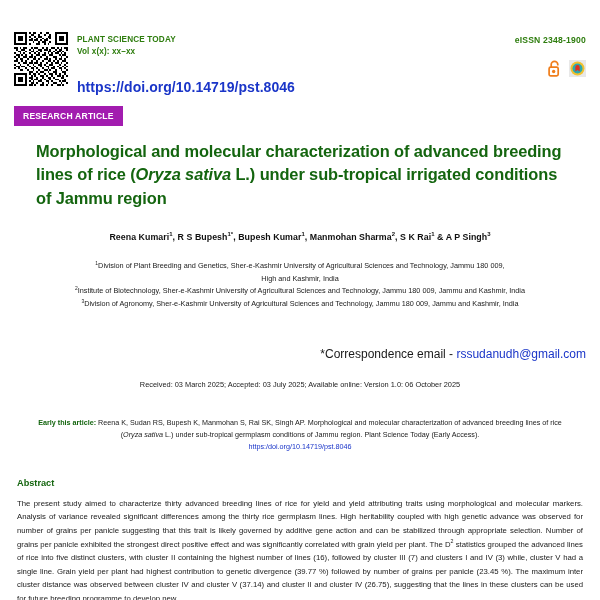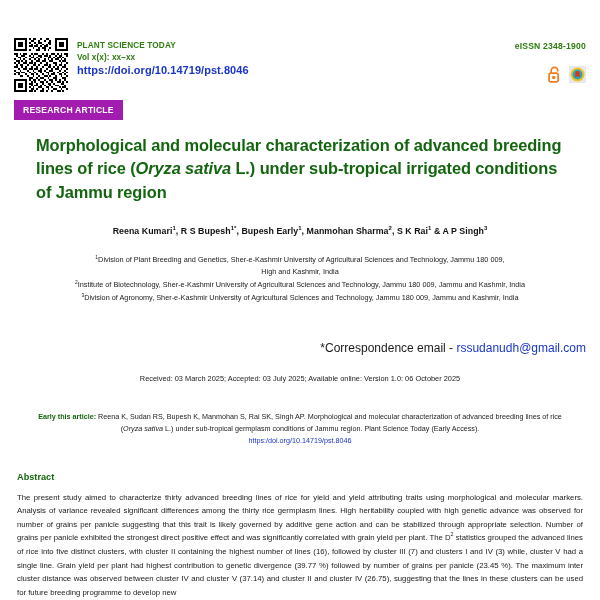--- a/index.html
+++ b/index.html
@@ -12,21 +12,21 @@
     height: 600px;
     overflow: hidden;
     font-family: "Liberation Sans", sans-serif;
     color: #1a1a1a;
     position: relative;
   }
   .page {
     width: 600px;
     height: 600px;
     box-sizing: border-box;
-    padding: 12px 14px;
+    padding: 6px 14px;
     position: relative;
     overflow: hidden;
   }
 
   
   .masthead {
     display: flex;
     justify-content: space-between;
     align-items: flex-start;
     padding-top: 26px;
@@ -53,24 +53,25 @@
     color: #2e7d0e;
     letter-spacing: 0.15px;
   }
   .journal-vol {
     font-size: 8.2px;
     font-weight: bold;
     color: #2e7d0e;
     letter-spacing: 0.1px;
   }
   .journal-doi {
-    font-size: 11px;
+    font-size: 14px;
     font-weight: bold;
     color: #1a35c8;
     letter-spacing: 0.05px;
+    margin-top: 21px;
   }
   .masthead-right {
     text-align: right;
     padding-top: 3px;
   }
   .eissn {
     font-size: 8.6px;
     font-weight: bold;
     color: #2e7d0e;
     letter-spacing: 0.2px;
@@ -445,21 +446,21 @@
       </div>
     </div>
   </div>
 
   <div class="research-article">RESEARCH ARTICLE</div>
 
   
   <h1 class="title"><span>Morphological and molecular characterization of advanced breeding lines of rice (</span><em>Oryza sativa</em><span> L.) under sub-tropical irrigated conditions of Jammu region</span></h1>
 
   
-  <div class="authors"><span>Reena Kumari</span><sup>1</sup>, <span>R S Bupesh</span><sup>1*</sup>, <span>Bupesh Early</span><sup>1</sup>, <span>Manmohan Sharma</span><sup>2</sup>, <span>S K Rai</span><sup>1</sup> &amp; <span>A P Singh</span><sup>3</sup></div>
+  <div class="authors"><span>Reena Kumari</span><sup>1</sup>, <span>R S Bupesh</span><sup>1*</sup>, <span>Bupesh Kumar</span><sup>1</sup>, <span>Manmohan Sharma</span><sup>2</sup>, <span>S K Rai</span><sup>1</sup> &amp; <span>A P Singh</span><sup>3</sup></div>
 
   
   <div class="affiliations">
       <div><sup>1</sup>Division of Plant Breeding and Genetics, Sher-e-Kashmir University of Agricultural Sciences and Technology, Jammu 180 009,</div>
       <div>High and Kashmir, India</div>
       <div><sup>2</sup>Institute of Biotechnology, Sher-e-Kashmir University of Agricultural Sciences and Technology, Jammu 180 009, Jammu and Kashmir, India</div>
       <div><sup>3</sup>Division of Agronomy, Sher-e-Kashmir University of Agricultural Sciences and Technology, Jammu 180 009, Jammu and Kashmir, India</div>
     </div>
 
   

